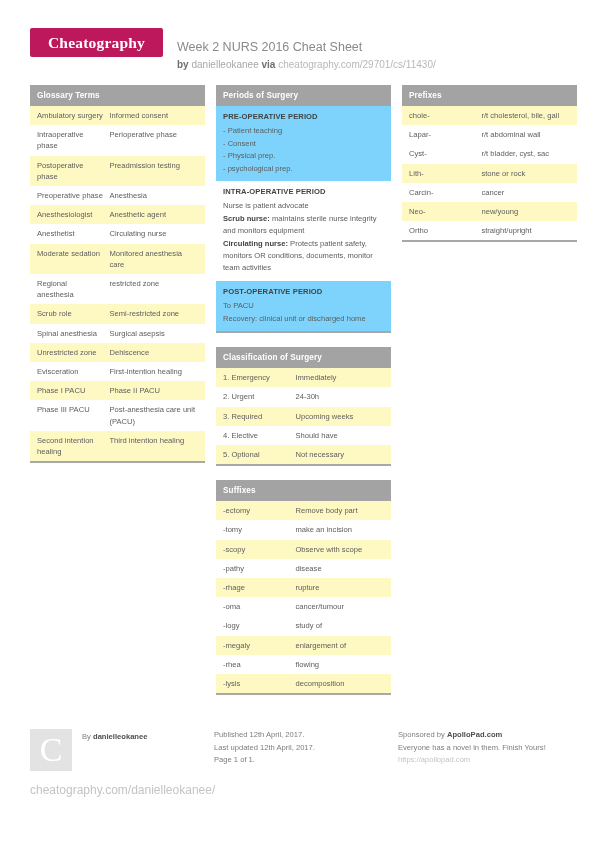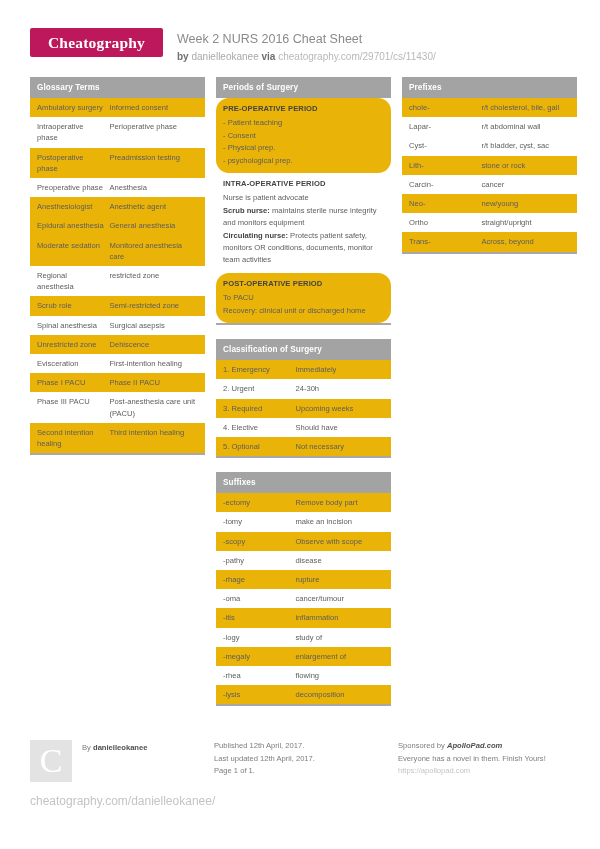--- a/index.html
+++ b/index.html
@@ -47,21 +47,21 @@
   }
   .header-text {
     margin-left: 14px;
     padding-top: 3px;
   }
   .sheet-title {
     font-size: 12.5px;
     color: #8a8a8a;
     line-height: 16px;
     font-weight: normal;
-    margin: 0 0 3px 0;
+    margin: 8px 0 3px 0;
   }
   .byline {
     font-size: 10px;
     color: #b3b3b3;
     line-height: 13px;
   }
   .byline .b {
     color: #6f6f6f;
     font-weight: bold;
   }
@@ -101,36 +101,36 @@
     letter-spacing: 0.1px;
   }
   .row {
     display: flex;
     font-size: 7.6px;
     line-height: 11.2px;
     color: #5d5d5d;
     padding: 4px 7px 4px 7px;
     box-sizing: border-box;
   }
-  .row.alt { background: #eab308; }
+  .row.alt { background: #fef9c3; }
   .row .c1 {
     flex: 0 0 45%;
     padding-right: 5px;
     box-sizing: border-box;
   }
   .row .c2 { flex: 1 1 auto; }
 
   
   .block {
     font-size: 7.6px;
     line-height: 12.4px;
     color: #5d5d5d;
     padding: 5px 7px 6px 7px;
   }
-  .block.alt { background: #eab308; border-radius: 13px; }
+  .block.alt { background: #7dd3fc; }
   .block .hd {
     font-weight: bold;
     color: #444444;
     display: block;
     margin-bottom: 2px;
     letter-spacing: 0.1px;
   }
   .block .ln { display: block; }
   .block .ln b { color: #444444; }
 
@@ -172,21 +172,21 @@
     font-size: 12px;
     color: #c4c4c4;
     line-height: 11px;
   }
   .f-line {
     font-size: 7.6px;
     color: #7d7d7d;
     line-height: 12.5px;
   }
   .f-line.muted { color: #c4c4c4; }
-  .f-line .strong { font-weight: bold; color: #4f4f4f; font-style: italic; }
+  .f-line .strong { font-weight: bold; color: #4f4f4f; }
 </style>
 </head>
 <body>
 
 <div class="page">
 
   <div class="header">
     <div class="logo-box">
       <span class="logo-text">Cheatography</span>
     </div>
@@ -220,23 +220,23 @@
               <div class="c2">Preadmission testing</div>
             </div>
             <div class="row">
               <div class="c1">Preoperative phase</div>
               <div class="c2">Anesthesia</div>
             </div>
             <div class="row alt">
               <div class="c1">Anesthesiologist</div>
               <div class="c2">Anesthetic agent</div>
             </div>
-            <div class="row alt">
-              <div class="c1">Epidural anesthesia</div>
-              <div class="c2">General anesthesia</div>
+            <div class="row">
+              <div class="c1">Anesthetist</div>
+              <div class="c2">Circulating nurse</div>
             </div>
             <div class="row alt">
               <div class="c1">Moderate sedation</div>
               <div class="c2">Monitored anesthesia care</div>
             </div>
             <div class="row">
               <div class="c1">Regional anesthesia</div>
               <div class="c2">restricted zone</div>
             </div>
             <div class="row alt">
@@ -342,24 +342,20 @@
               <div class="c2">disease</div>
             </div>
             <div class="row alt">
               <div class="c1">-rhage</div>
               <div class="c2">rupture</div>
             </div>
             <div class="row">
               <div class="c1">-oma</div>
               <div class="c2">cancer/tumour</div>
             </div>
-            <div class="row alt">
-              <div class="c1">-itis</div>
-              <div class="c2">inflammation</div>
-            </div>
             <div class="row">
               <div class="c1">-logy</div>
               <div class="c2">study of</div>
             </div>
             <div class="row alt">
               <div class="c1">-megaly</div>
               <div class="c2">enlargement of</div>
             </div>
             <div class="row">
               <div class="c1">-rhea</div>
@@ -397,24 +393,20 @@
               <div class="c1">Carcin-</div>
               <div class="c2">cancer</div>
             </div>
             <div class="row alt">
               <div class="c1">Neo-</div>
               <div class="c2">new/young</div>
             </div>
             <div class="row">
               <div class="c1">Ortho</div>
               <div class="c2">straight/upright</div>
-            </div>
-            <div class="row alt">
-              <div class="c1">Trans-</div>
-              <div class="c2">Across, beyond</div>
             </div>
           </div>
       </div>
     </div>
 
   </div>
 
   <div class="footer">
 
     <div class="fcol">

